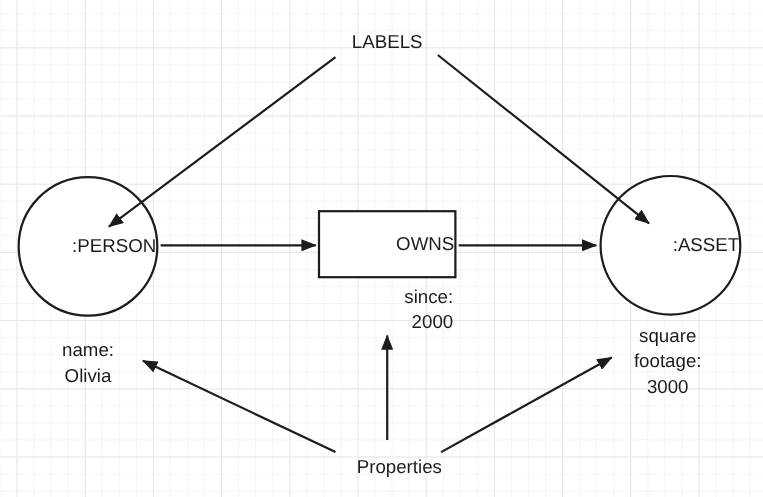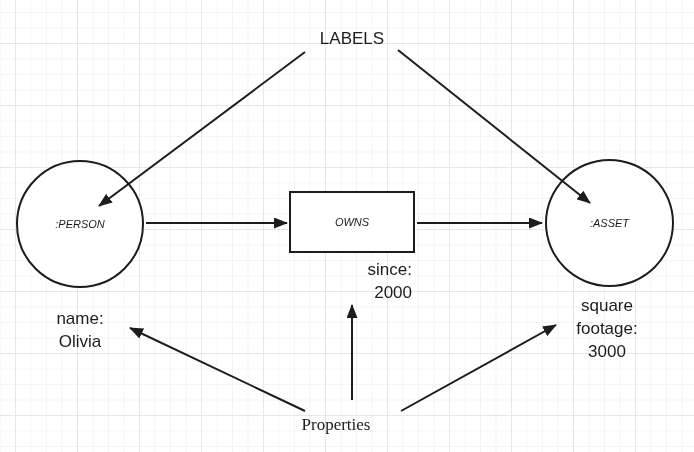--- a/index.html
+++ b/index.html
@@ -27,24 +27,23 @@
       linear-gradient(to bottom, var(--grid-minor-color) 1px, transparent 1px);
     background-size: 62px 62px, 62px 62px, 15.5px 15.5px, 15.5px 15.5px;
     background-position: 15px 0, 0 43px, 15px 0, 0 12px;
   }
   .node {
     position: absolute;
     background: var(--background-color);
     border: 2px solid var(--stroke-color);
     display: flex;
     align-items: center;
-    justify-content: center;
-    font-size: 11px;
+    justify-content: flex-end;
+    font-size: 17px;
     z-index: 1;
-    font-style: italic;
   }
   .node.circle { border-radius: 50%; }
   .edges {
     position: absolute;
     left: 0; top: 0;
     z-index: 2;
     pointer-events: none;
   }
   .edges line {
     stroke: var(--stroke-color);
@@ -99,15 +98,15 @@
   <div class="txt" style="left:20px; top:307px; width:120px;">name:
 Olivia</div>
 
   <div class="txt" style="left:292px; top:258px; width:120px;text-align:right;">since:
 2000</div>
 
   <div class="txt" style="left:547px; top:294px; width:120px;">square
 footage:
 3000</div>
 
-  <div class="txt" style="left:256px; top:413px; width:160px;font-family:Liberation Serif, serif;">Properties</div>
+  <div class="txt" style="left:283px; top:413px; width:160px;">Properties</div>
 
 </div>
 
 </body></html>

